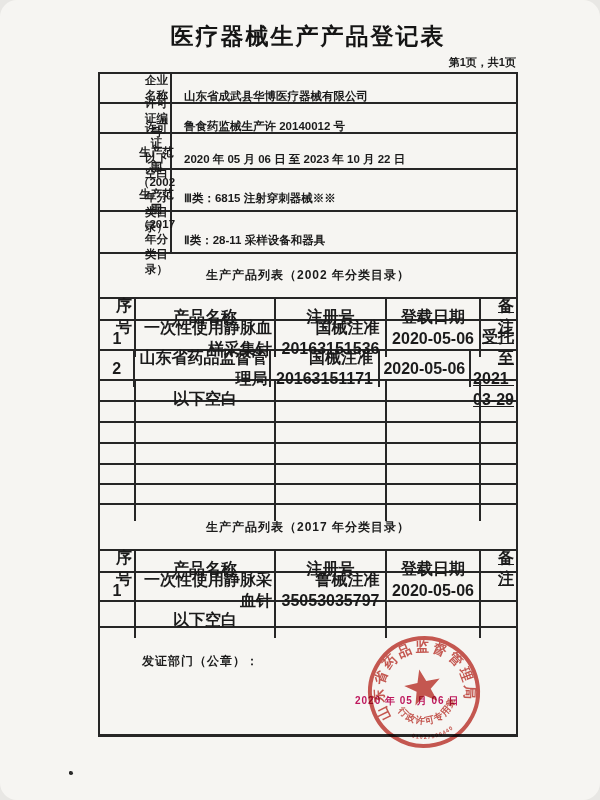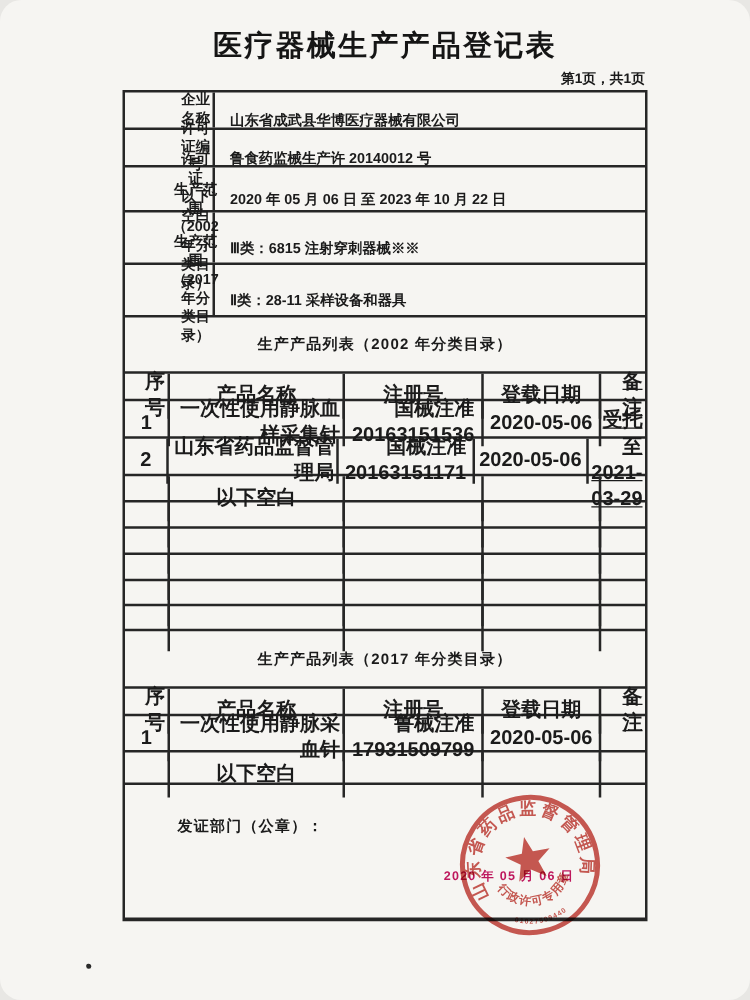--- a/index.html
+++ b/index.html
@@ -183,21 +183,21 @@
       <div class="cell c-seq">序号</div>
       <div class="cell c-name">产品名称</div>
       <div class="cell c-reg">注册号</div>
       <div class="cell c-date">登载日期</div>
       <div class="cell c-note">备注</div>
     </div>
     <div class="row" style="height:29px">
       <div class="cell c-seq">1</div>
       <div class="cell c-name">一次性使用静脉采血针</div>
       <div class="cell c-reg">鲁械注准
-17931509799</div>
+35053035797</div>
       <div class="cell c-date">2020-05-06</div>
       <div class="cell c-note"></div>
     </div>
     <div class="row" style="height:26px">
       <div class="cell c-seq"></div>
       <div class="cell c-name">以下空白</div>
       <div class="cell c-reg"></div>
       <div class="cell c-date"></div>
       <div class="cell c-note"></div>
     </div>

